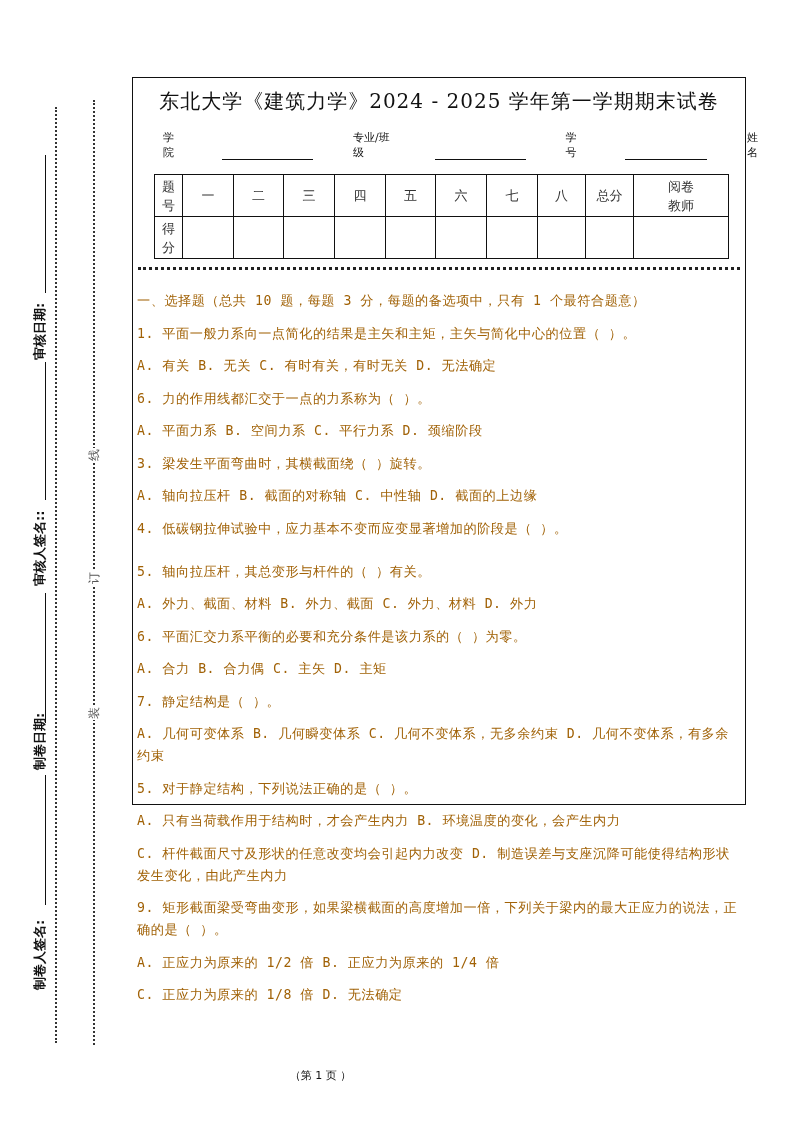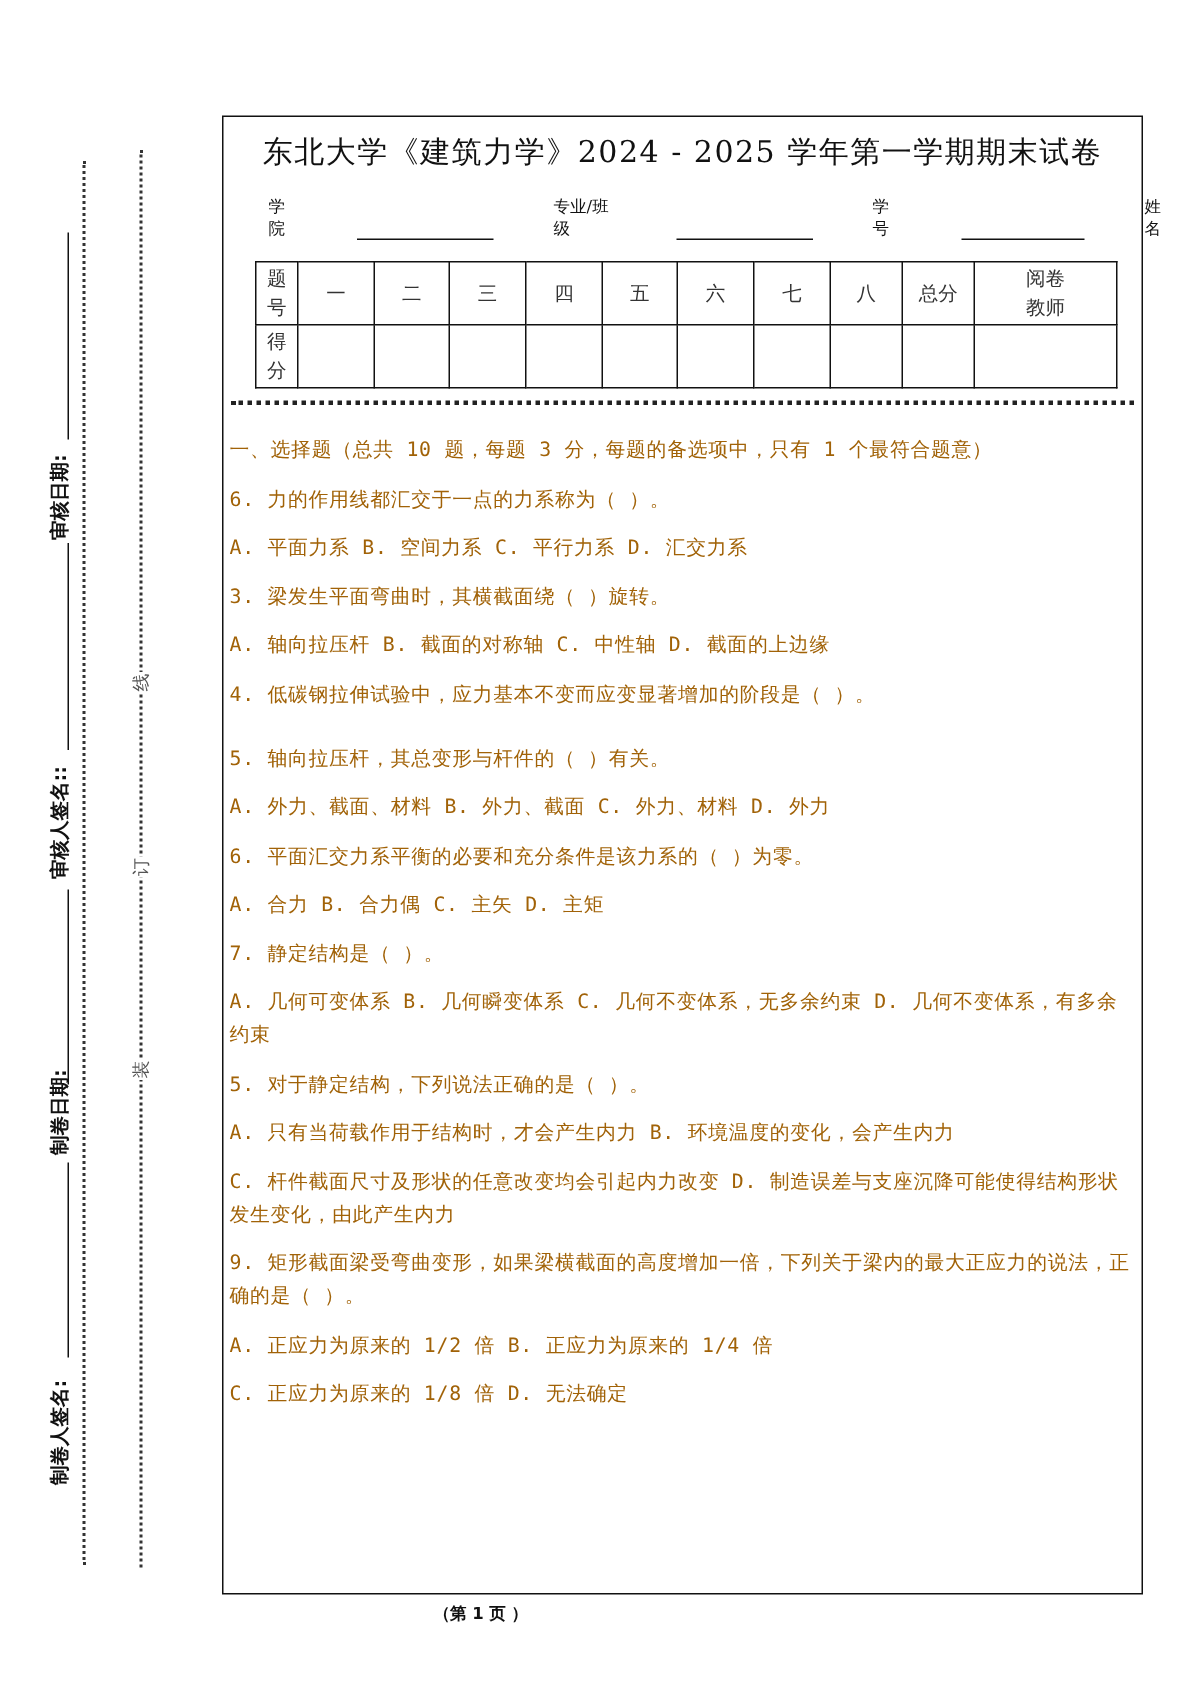--- a/index.html
+++ b/index.html
@@ -9,21 +9,21 @@
     
     .dot-line { position: absolute; width: 0; border-left: 2px dotted #333; }
     .solid-line { position: absolute; width: 0; border-left: 1px solid #111; }
     .vlabel { position: absolute; white-space: nowrap; font-family: "DejaVu Sans", "Liberation Sans", sans-serif;
               font-weight: bold; font-size: 13px; transform-origin: left top; transform: rotate(-90deg); }
     .vmark { position: absolute; white-space: nowrap; font-family: "DejaVu Sans", "Liberation Sans", sans-serif;
              font-size: 12px; color: #555; transform-origin: left top; transform: rotate(-90deg);
              background: #fff; padding: 0 1px; }
 
     
-    .frame { position: absolute; left: 148px; top: 77px; width: 614px; height: 986px;
+    .frame { position: absolute; left: 132px; top: 77px; width: 614px; height: 728px;
              border: 1.3px solid #111; box-sizing: border-box; }
     .title { position: absolute; left: 0; right: 0; top: 10px; text-align: center;
              font-size: 20px; letter-spacing: 1px; }
     .info-row { position: absolute; left: 30px; top: 52px; font-size: 11px; display: flex; align-items: flex-end; gap: 39px; }
     .info-row .lbl { margin-right: 1px; }
     .info-row .blank { display: inline-block; border-bottom: 1px solid #111; height: 12px; margin-right: 1px; }
 
     table.score { position: absolute; left: 21px; top: 96px; border-collapse: collapse; font-size: 13px;
                   font-family: "DejaVu Serif", "Liberation Serif", serif; }
     table.score td { border: 1px solid #111; text-align: center; vertical-align: middle; padding: 0; color: #333; }
@@ -31,21 +31,21 @@
     table.score td.narrow { line-height: 19px; font-size: 13px; }
 
     .sep { position: absolute; left: 5px; right: 5px; top: 189px; height: 0; border-top: 3px dotted #222; }
 
     .content { position: absolute; left: 4px; right: 6px; top: 212px;
                font-family: "DejaVu Sans Mono", "Liberation Mono", monospace; font-size: 13.2px; color: #a16207; }
     .content p { margin: 0; line-height: 22px; letter-spacing: 0.5px; }
     .content .gap { height: 10.5px; }
 
     .footer { position: absolute; left: 0; width: 641px; top: 1068px; text-align: center;
-              font-family: "DejaVu Sans", "Liberation Sans", sans-serif; font-weight: bold; font-size: 11px; }
+              font-family: "DejaVu Sans", "Liberation Sans", sans-serif; font-weight: normal; font-size: 11px; }
   </style>
 </head>
 <body>
 
 <div>
   <div class="dot-line" style="left:55px; top:107px; height:936px;"></div>
   <div class="dot-line" style="left:93px; top:100px; height:945px;"></div>
 
   <div class="solid-line" style="left:45px; top:155px; height:138px;"></div>
   <div class="solid-line" style="left:45px; top:362px; height:138px;"></div>
@@ -115,25 +115,31 @@
     </tr>
   </tbody>
     </table>
 
   <div class="sep"></div>
 
   <div class="content">
     <p>一、选择题（总共 10 题，每题 3 分，每题的备选项中，只有 1 个最符合题意）</p>
     <div class="gap"></div>
 
+    <div>
+      <p>1. 平面一般力系向一点简化的结果是主矢和主矩，主矢与简化中心的位置（   ）。</p>
+      <div class="gap"></div>
+      <p>A. 有关  B. 无关  C. 有时有关，有时无关  D. 无法确定</p>
+      <div class="gap"></div>
+    </div>
 
     <div>
       <p>6. 力的作用线都汇交于一点的力系称为（   ）。</p>
       <div class="gap"></div>
-      <p>A. 平面力系  B. 空间力系  C. 平行力系  D. 汇交力系</p>
+      <p>A. 平面力系  B. 空间力系  C. 平行力系  D. 颈缩阶段</p>
       <div class="gap"></div>
     </div>
 
     <div>
       <p>3. 梁发生平面弯曲时，其横截面绕（   ）旋转。</p>
       <div class="gap"></div>
       <p>A. 轴向拉压杆  B. 截面的对称轴  C. 中性轴  D. 截面的上边缘</p>
       <div class="gap"></div>
     </div>
 

